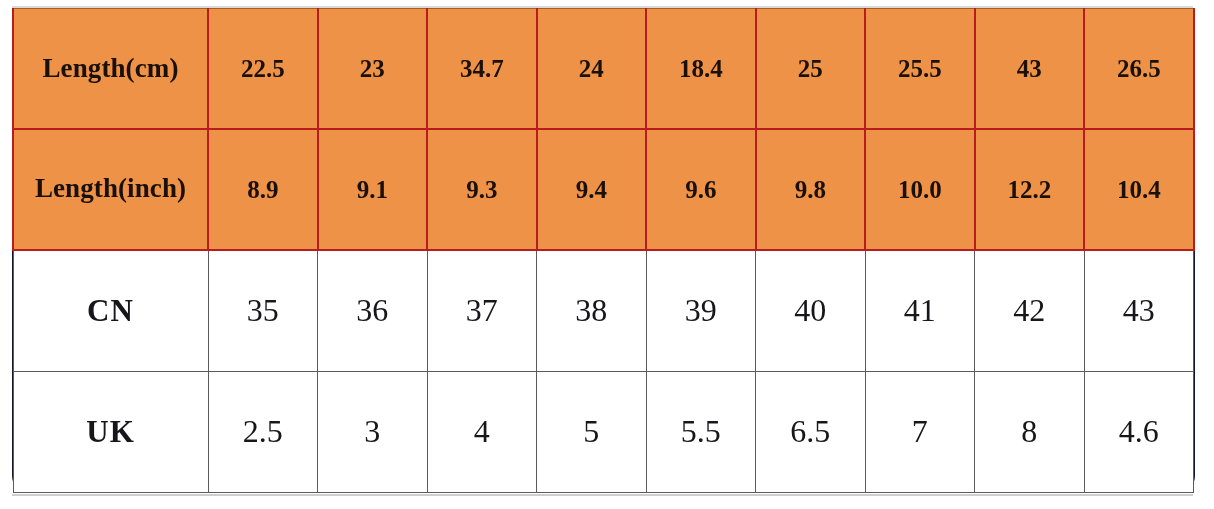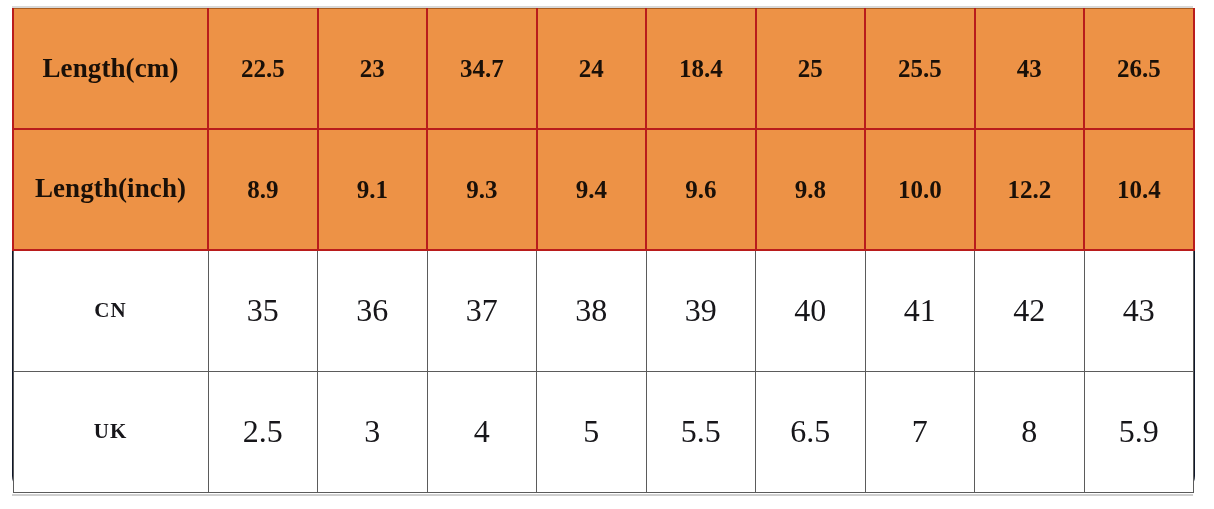--- a/index.html
+++ b/index.html
@@ -65,21 +65,21 @@
 
   
   tr.body-row td {
     background: #ffffff;
     border: 1px solid #5b5b5b;
     color: #17161a;
     height: 81px;
   }
   tr.body-row td.label-cell {
     font-weight: bold;
-    font-size: 21px;
+    font-size: 31px;
     letter-spacing: 1px;
   }
   tr.body-row td.data-cell {
     font-weight: normal;
     font-size: 32px;
   }
 
   
   #top-rule {
     position: absolute;
@@ -163,21 +163,21 @@
       <tr class="body-row">
         <td class="label-cell">UK</td>
         <td class="data-cell">2.5</td>
         <td class="data-cell">3</td>
         <td class="data-cell">4</td>
         <td class="data-cell">5</td>
         <td class="data-cell">5.5</td>
         <td class="data-cell">6.5</td>
         <td class="data-cell">7</td>
         <td class="data-cell">8</td>
-        <td class="data-cell">5.9</td>
+        <td class="data-cell">4.6</td>
       </tr>
 
 
     </tbody>
   </table>
 </div>
 
 <div id="bottom-rule"></div>
 
 </body></html>

